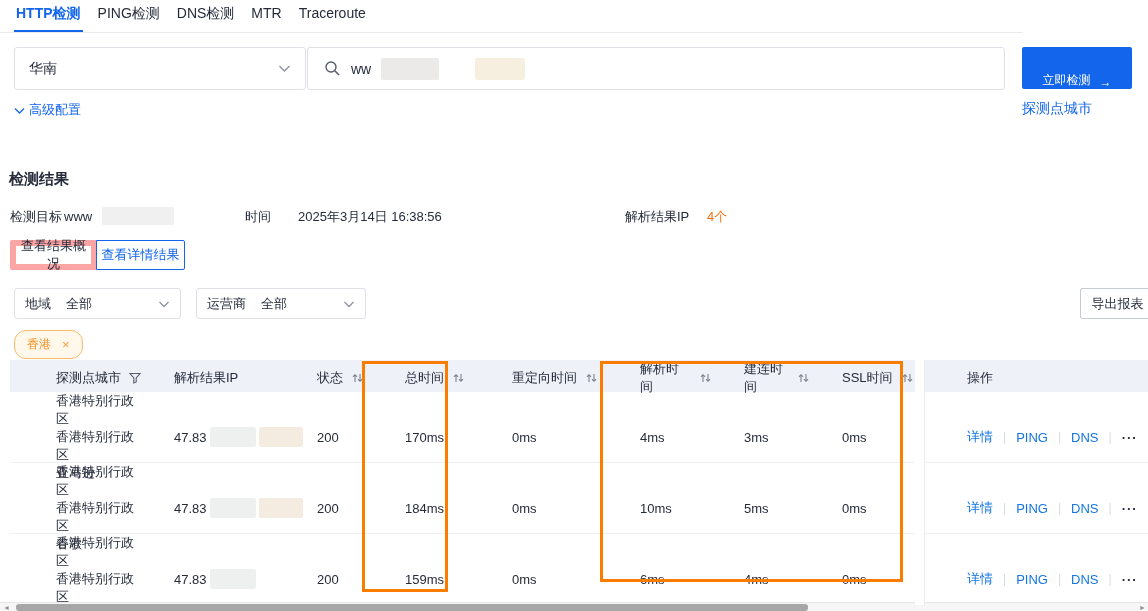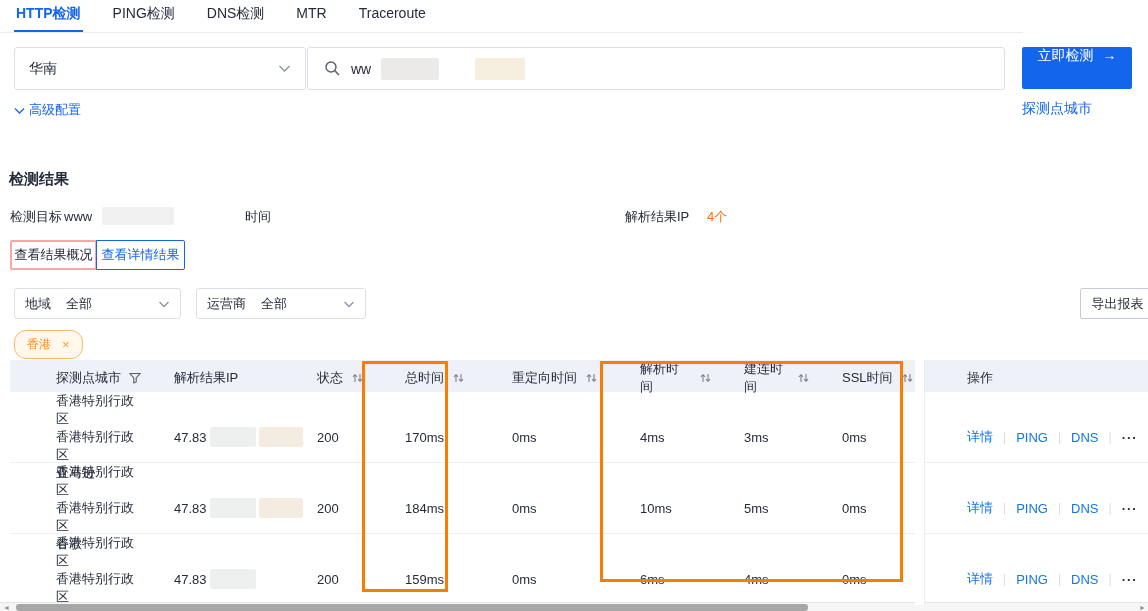--- a/index.html
+++ b/index.html
@@ -6,50 +6,50 @@
   html,body { width:1148px; height:611px; }
   body {
     position: relative;
     overflow: hidden;
     background: #fff;
     color: #252b3a;
     font-family: "Liberation Sans", "DejaVu Sans", sans-serif;
     font-size: 13px;
   }
   
-  .tabbar { position:absolute; left:0; top:0; width:1023px; height:33px; border-bottom:1px solid #e8eaee; display:flex; padding-left:14px; gap:28px; }
+  .tabbar { position:absolute; left:0; top:0; width:1023px; height:33px; border-bottom:1px solid #e8eaee; display:flex; padding-left:14px; gap:13px; }
   .tab { font-size:14px; height:32px; line-height:26px; padding:0 2px; cursor:pointer; color:#252b3a; }
   .tab.active { color:#1366EC; font-weight:bold; border-bottom:2px solid #1366EC; }
   
   .select-box { position:absolute; border:1px solid #dcdfe6; border-radius:3px; background:#fff; display:flex; align-items:center; }
   .region-select { left:14px; top:47px; width:292px; height:43px; padding:0 14px; font-size:14px; }
   .chev { margin-left:auto; flex:0 0 auto; }
   .search-box { position:absolute; left:307px; top:47px; width:698px; height:43px; border:1px solid #dcdfe6; border-radius:3px; display:flex; align-items:center; padding:0 16px; gap:10px; }
   .search-box .q { font-size:14px; color:#252b3a; }
   .blur { border-radius:2px; }
   .blur.b1 { width:58px; height:22px; background:#ece9e9; }
   .blur.b2 { width:50px; height:22px; background:#f6efe0; margin-left:26px; }
-  .detect-btn { position:absolute; left:1022px; top:47px; width:110px; height:42px; background:#1366EC; border:none; border-radius:2px; color:#fff; font-size:14px; display:flex; align-items:flex-start; justify-content:center; gap:9px; cursor:pointer; font-family:inherit; }
+  .detect-btn { position:absolute; left:1022px; top:47px; width:110px; height:42px; background:#1366EC; border:none; border-radius:2px; color:#fff; font-size:12px; display:flex; align-items:flex-end; justify-content:center; gap:9px; cursor:pointer; font-family:inherit; }
   .adv-link { position:absolute; left:14px; top:101px; color:#1366EC; font-size:13px; display:flex; align-items:center; gap:4px; cursor:pointer; }
   .compare-link { position:absolute; left:1022px; top:100px; color:#1366EC; font-size:14px; cursor:pointer; }
   
   .result-title { position:absolute; left:9px; top:170px; font-size:15px; font-weight:bold; }
   .info-row { position:absolute; left:10px; top:207px; width:1130px; height:20px; }
   .info-row span { position:absolute; top:0; line-height:20px; }
   .lab-target { left:0; }
   .val-target { left:54px; }
   .blur-target { position:absolute; left:92px; top:1px; width:72px; height:18px; background:#f0f0f0; border-radius:2px; }
   .lab-time { left:235px; }
   .val-time { left:288px; }
   .lab-ip { left:615px; }
   .val-ip { left:697px; color:#F66F13; }
   
   .toggle { position:absolute; left:10px; top:240px; display:flex; }
   .tg-btn { height:30px; background:#fff; font-size:13px; font-family:inherit; cursor:pointer; display:flex; align-items:center; justify-content:center; }
-  .tg-overview { width:87px; border:2px solid #fca5a5; border-radius:2px 0 0 2px; color:#252b3a; }
+  .tg-overview { width:87px; border:6px solid #fca5a5; border-radius:2px 0 0 2px; color:#252b3a; }
   .tg-detail { width:89px; border:1px solid #1366EC; border-radius:0 2px 2px 0; color:#1366EC; margin-left:-1px; z-index:1; }
   
   .f-select { height:31px; padding:0 10px; font-size:13px; gap:15px; cursor:pointer; }
   .sel-region { left:14px; top:288px; width:167px; }
   .sel-carrier { left:196px; top:288px; width:170px; }
   .export-btn { position:absolute; left:1080px; top:288px; width:75px; height:31px; background:#fff; border:1px solid #c7cbd4; border-radius:2px; font-size:13px; font-family:inherit; color:#252b3a; cursor:pointer; }
   
   .tag { position:absolute; left:14px; top:330px; height:29px; border:1px solid #F8BA69; background:#FFF8EB; border-radius:12px; display:flex; align-items:center; padding:0 12px; gap:11px; }
   .tag .t-label { color:#F98C1F; font-size:12px; }
   .tag .t-close { color:#F9A03F; font-size:13px; cursor:pointer; line-height:1; }
@@ -131,20 +131,21 @@
 
 <div class="compare-link">探测点城市</div>
 
 <div class="result-title">检测结果</div>
 
 <div class="info-row">
   <span class="lab-target">检测目标</span>
   <span class="val-target">www</span>
   <span class="blur-target"></span>
   <span class="lab-time">时间</span>
+  <span class="val-time">2025年3月14日 16:38:56</span>
   <span class="lab-ip">解析结果IP</span>
   <span class="val-ip">4个</span>
 </div>
 
 <div class="toggle">
   <button class="tg-btn tg-overview">查看结果概况</button>
   <button class="tg-btn tg-detail">查看详情结果</button>
 </div>
 
 <div class="select-box f-select sel-region">

